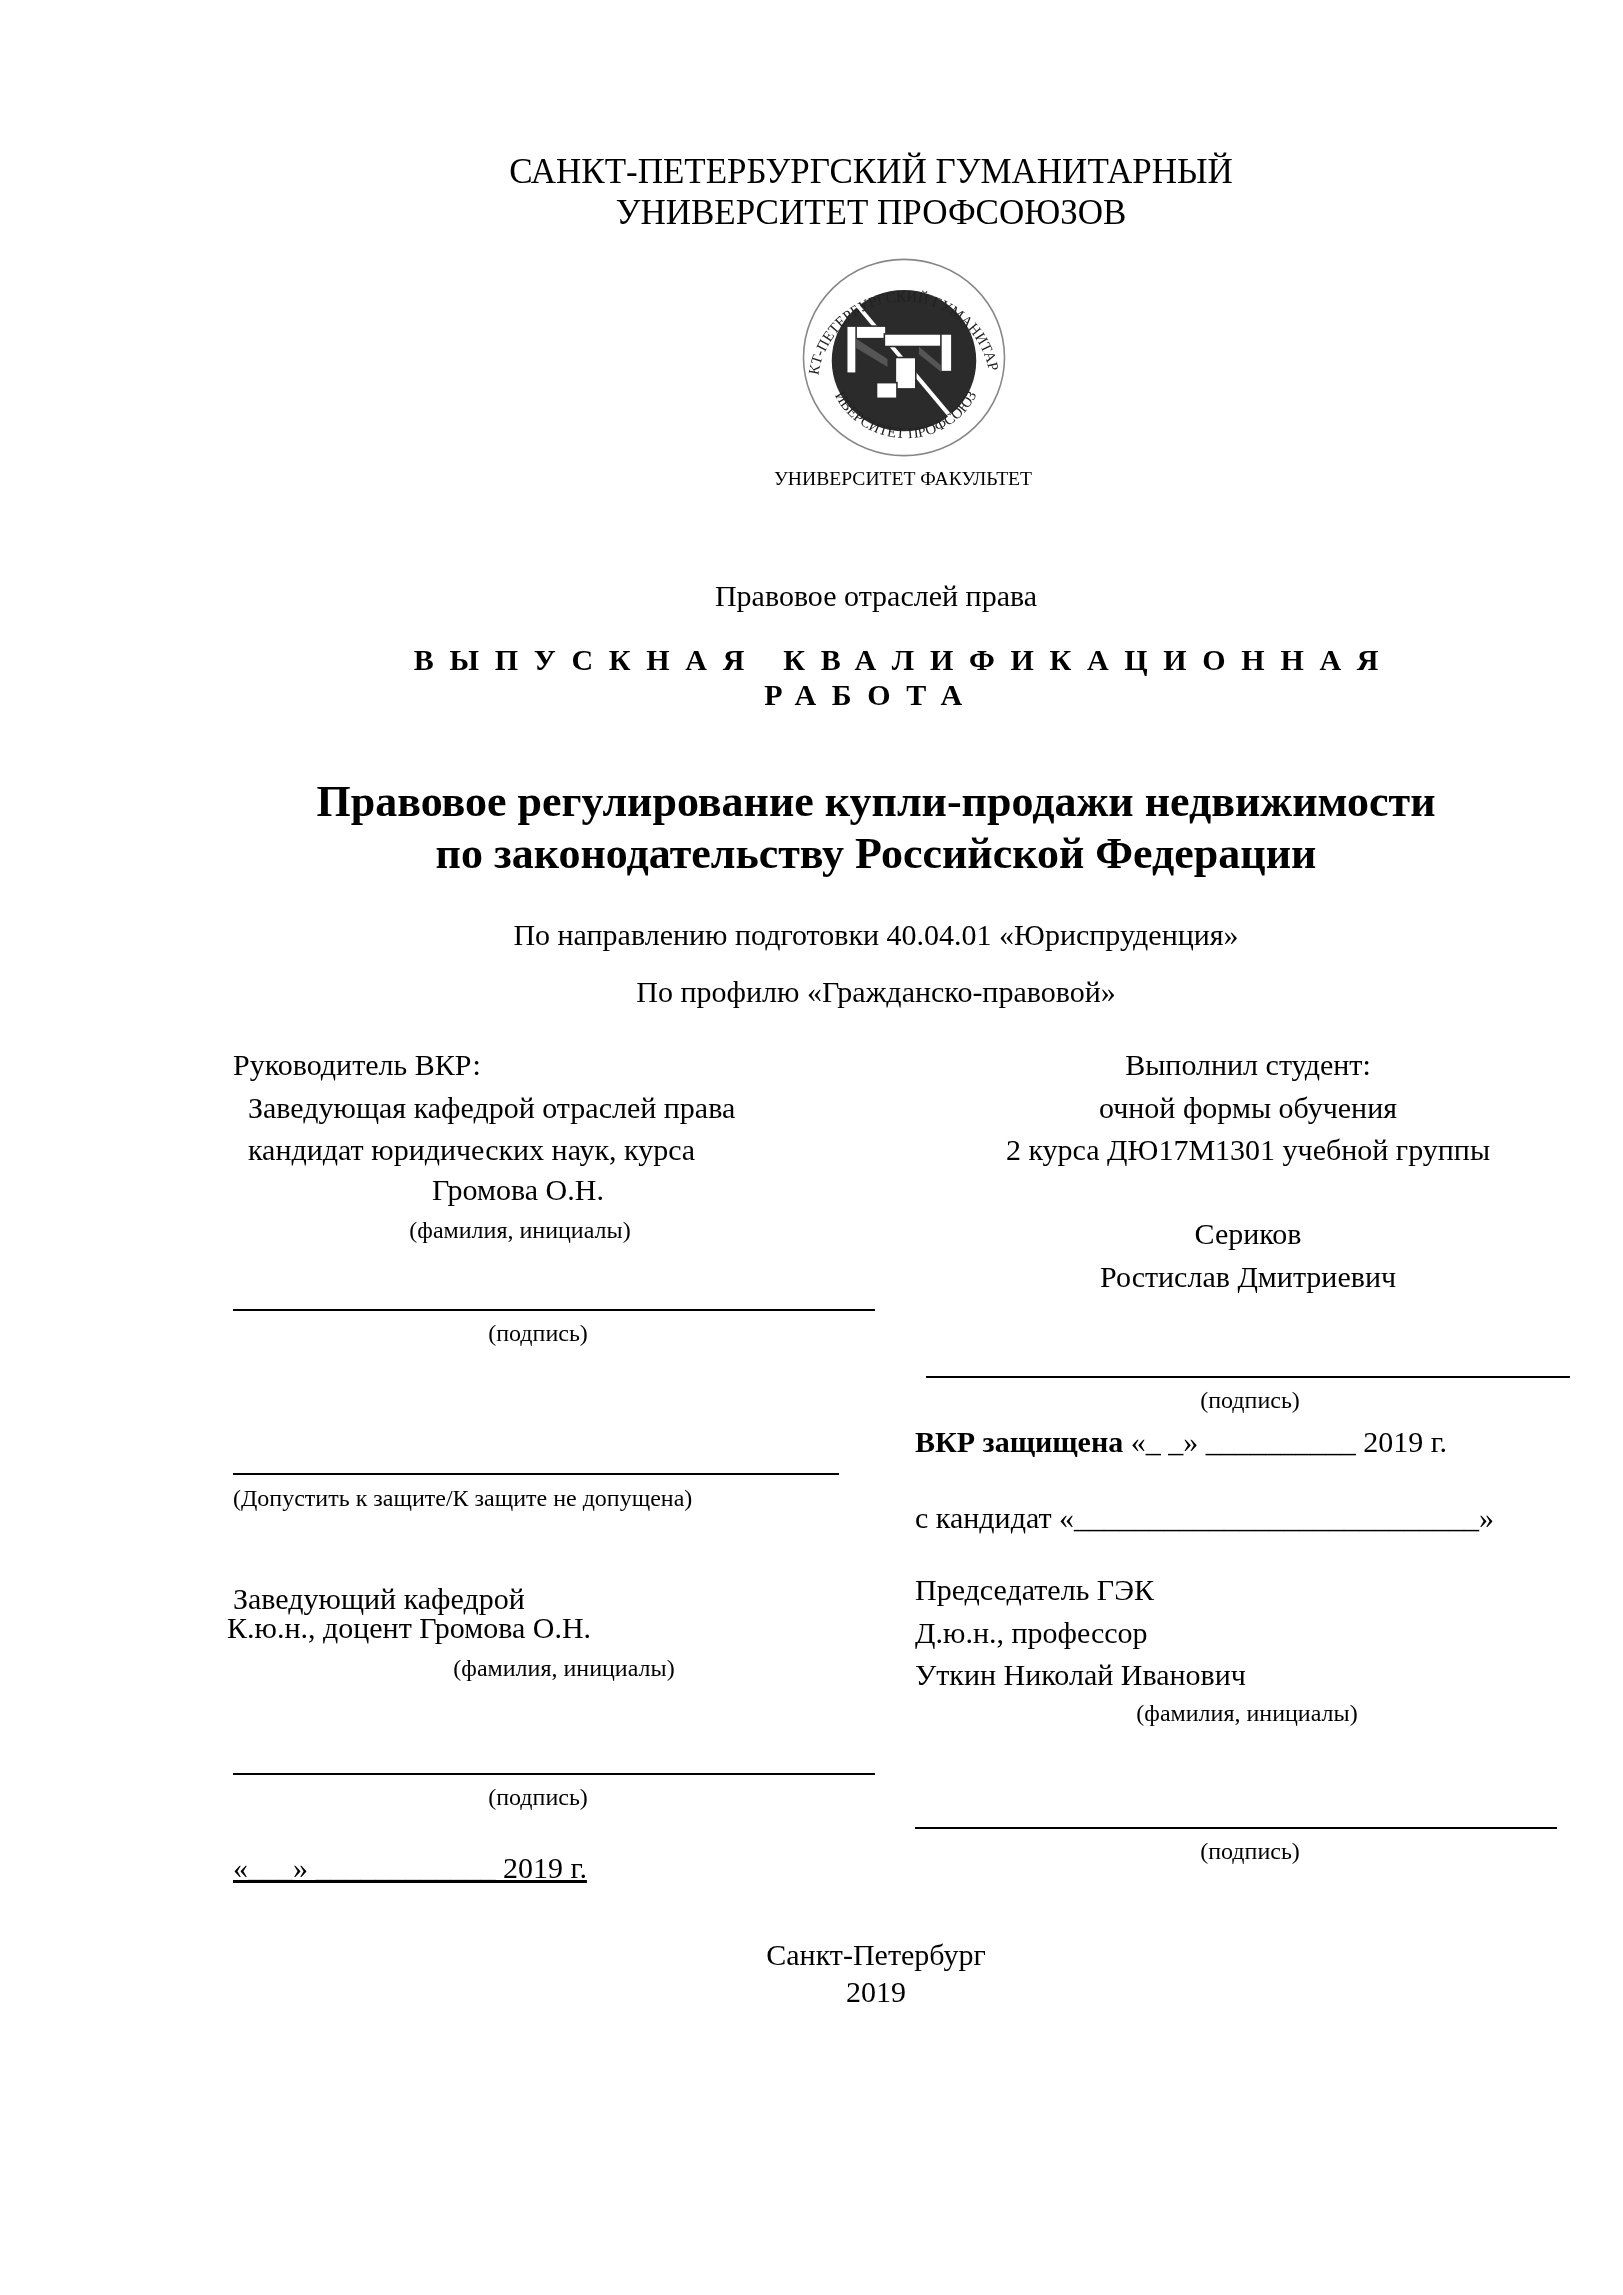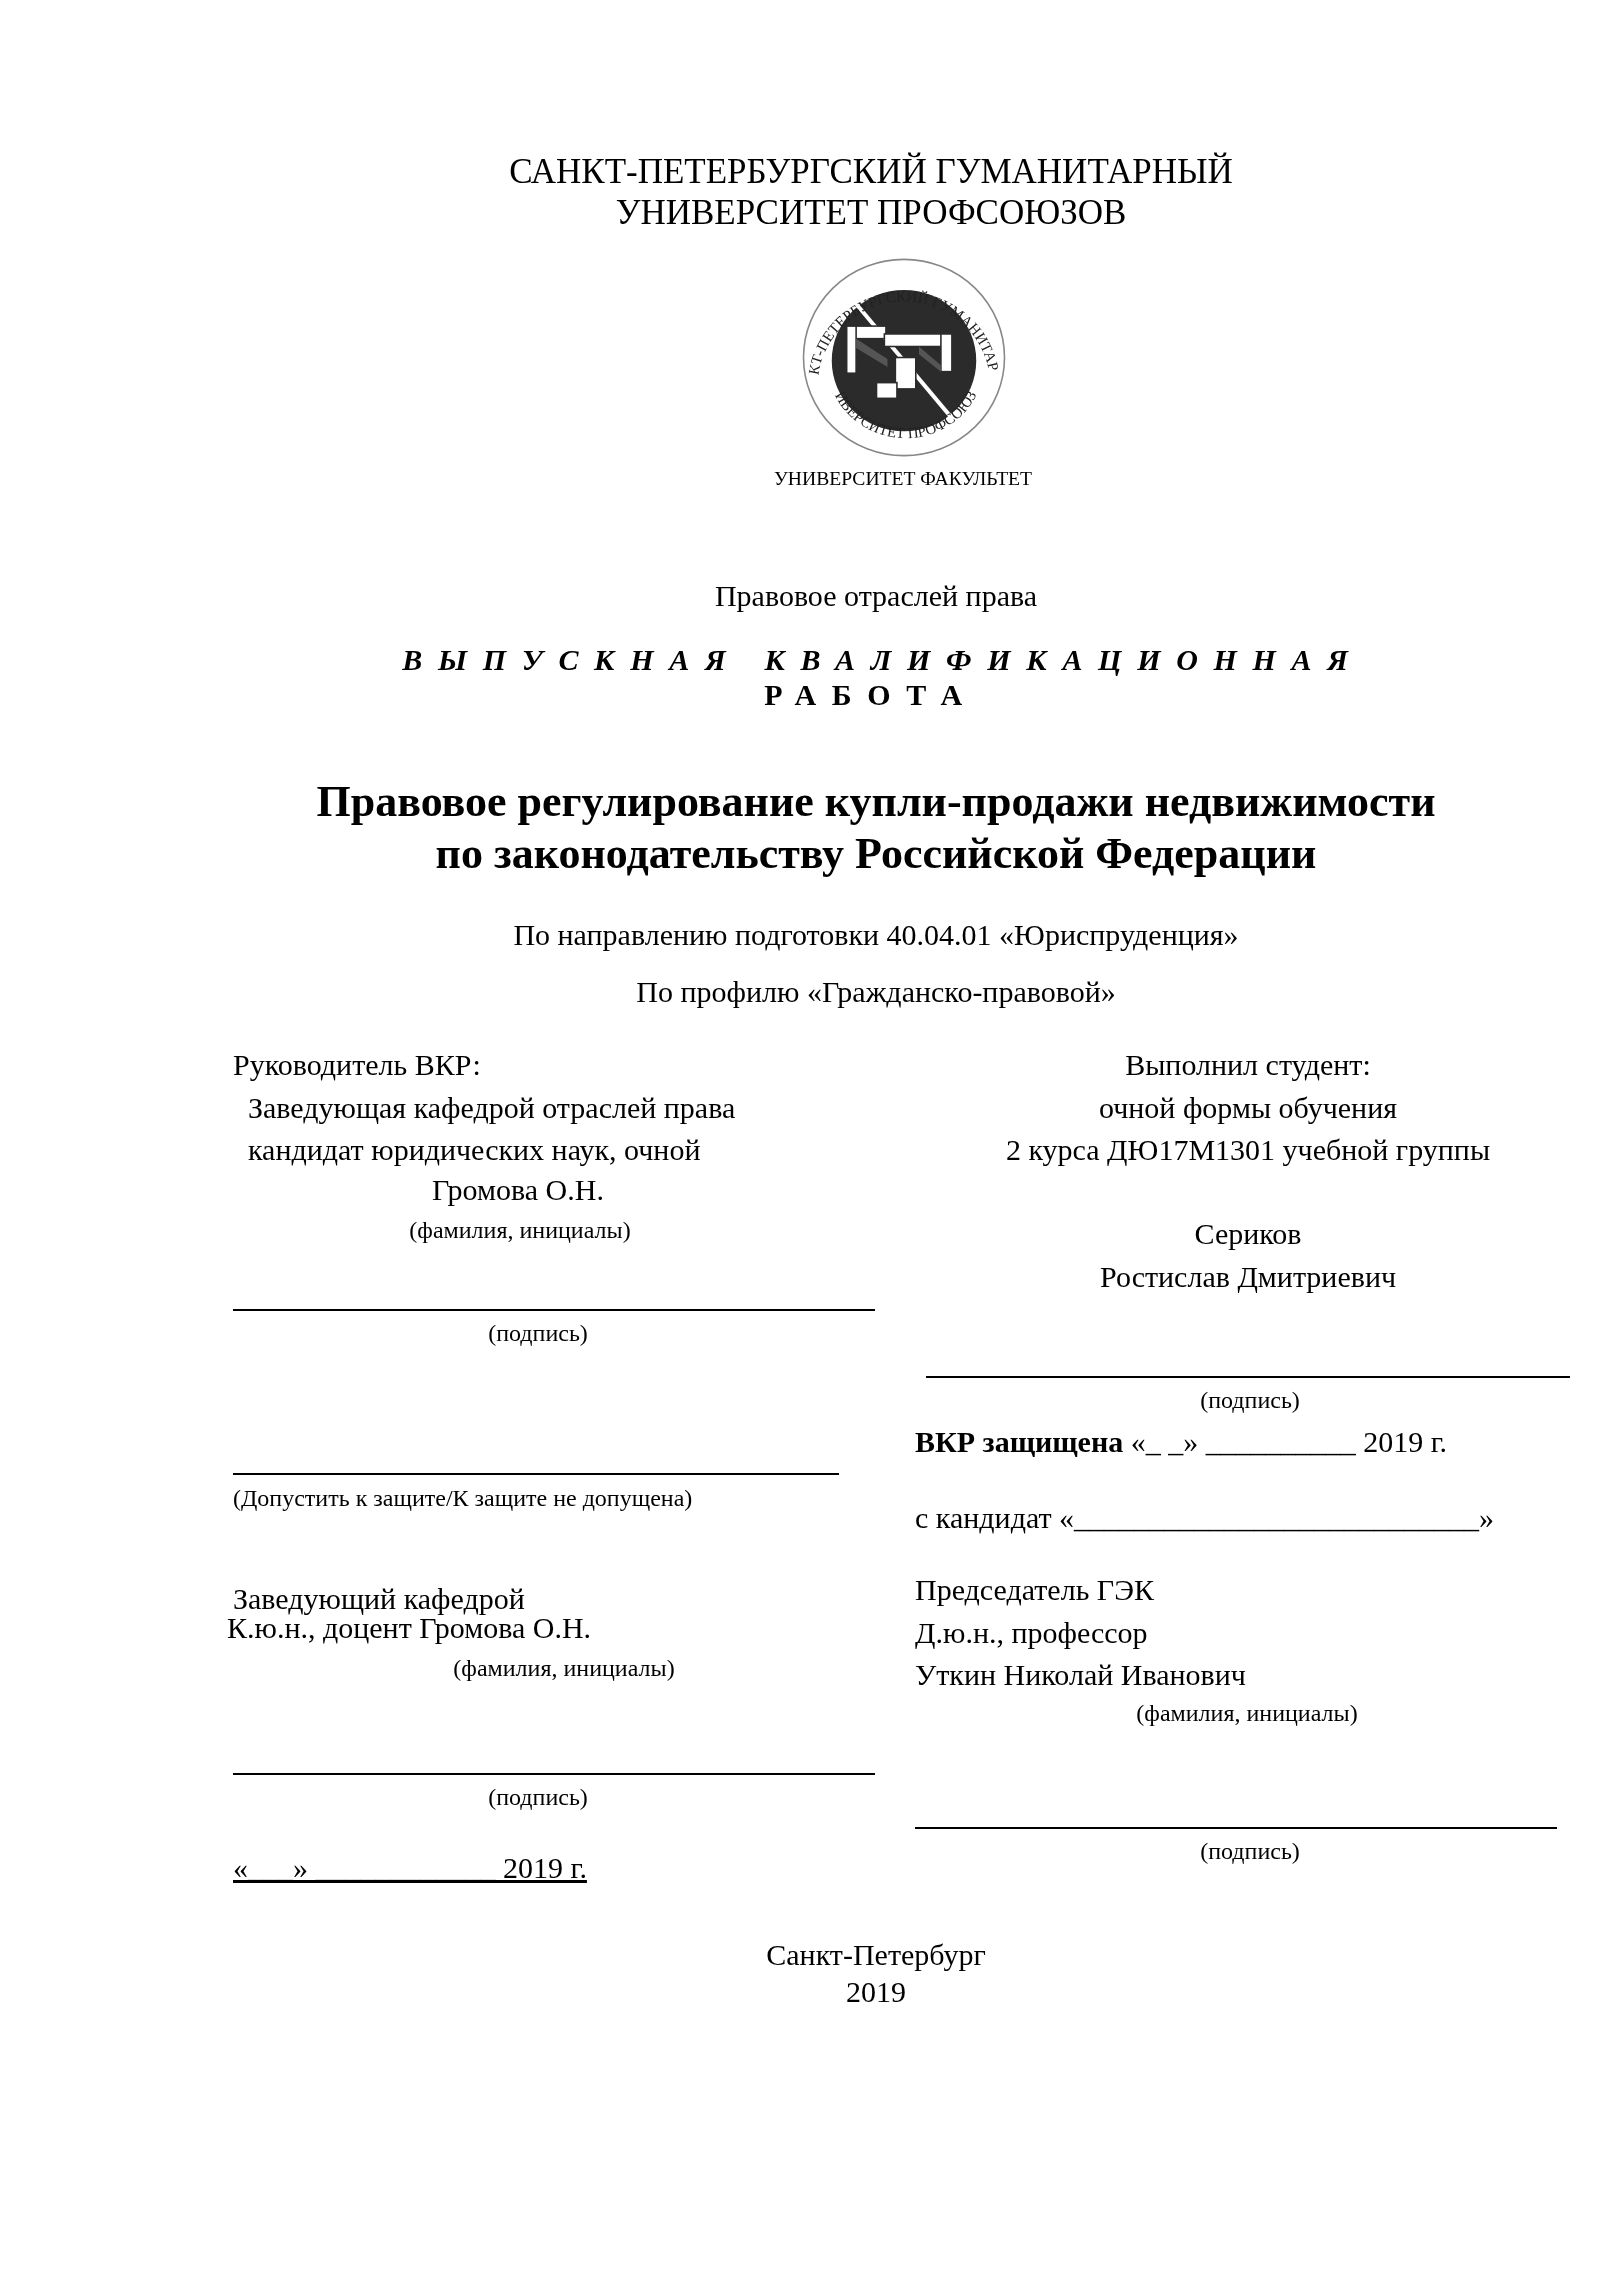--- a/index.html
+++ b/index.html
@@ -48,32 +48,32 @@
   </text>
   <text font-family="Liberation Serif, serif" font-size="19" fill="#222">
     <textPath href="#ringBottom" startOffset="50%" text-anchor="middle">УНИВЕРСИТЕТ ПРОФСОЮЗОВ</textPath>
   </text>
 </svg>
 
 <div class="t c" style="left:903px; top:469px; font-size:19.6px;">УНИВЕРСИТЕТ ФАКУЛЬТЕТ</div>
 
 <div class="t c fs37" style="left:876px; top:581px;">Правовое отраслей права</div>
 
-<div class="t c spaced" style="left:883px; top:645px;font-style:italic;">ВЫПУСКНАЯ КВАЛИФИКАЦИОННАЯ</div>
+<div class="t c spaced" style="left:904px; top:645px;">ВЫПУСКНАЯ КВАЛИФИКАЦИОННАЯ</div>
 <div class="t c spaced" style="left:871px; top:680px;">РАБОТА</div>
 
 <div class="t c title" style="left:876px; top:780px;">Правовое регулирование купли-продажи недвижимости</div>
 <div class="t c title" style="left:876px; top:832px;">по законодательству Российской Федерации</div>
 
 <div class="t c fs37" style="left:876px; top:920px;">По направлению подготовки 40.04.01 «Юриспруденция»</div>
 <div class="t c fs37" style="left:876px; top:977px;">По профилю «Гражданско-правовой»</div>
 
 <div class="t fs37" style="left:233px; top:1050px;">Руководитель ВКР:</div>
 <div class="t fs37" style="left:248px; top:1093px;">Заведующая кафедрой отраслей права</div>
-<div class="t fs37" style="left:248px; top:1135px;">кандидат юридических наук, очной</div>
+<div class="t fs37" style="left:248px; top:1135px;">кандидат юридических наук, курса</div>
 <div class="t c fs37" style="left:518px; top:1175px;">Громова О.Н.</div>
 <div class="t c it" style="left:520px; top:1218px;">(фамилия, инициалы)</div>
 <div class="sig" style="left:233px; top:1309px; width:642px;"></div>
 <div class="t c it" style="left:538px; top:1321px;">(подпись)</div>
 
 <div class="sig" style="left:233px; top:1473px; width:606px;"></div>
 <div class="t it" style="left:233px; top:1486px;">(Допустить к защите/К защите не допущена)</div>
 
 <div class="t fs37" style="left:233px; top:1556px;margin-top:28px;">Заведующий кафедрой</div>
 <div class="t fs37" style="left:227px; top:1613px;">К.ю.н., доцент Громова О.Н.</div>

